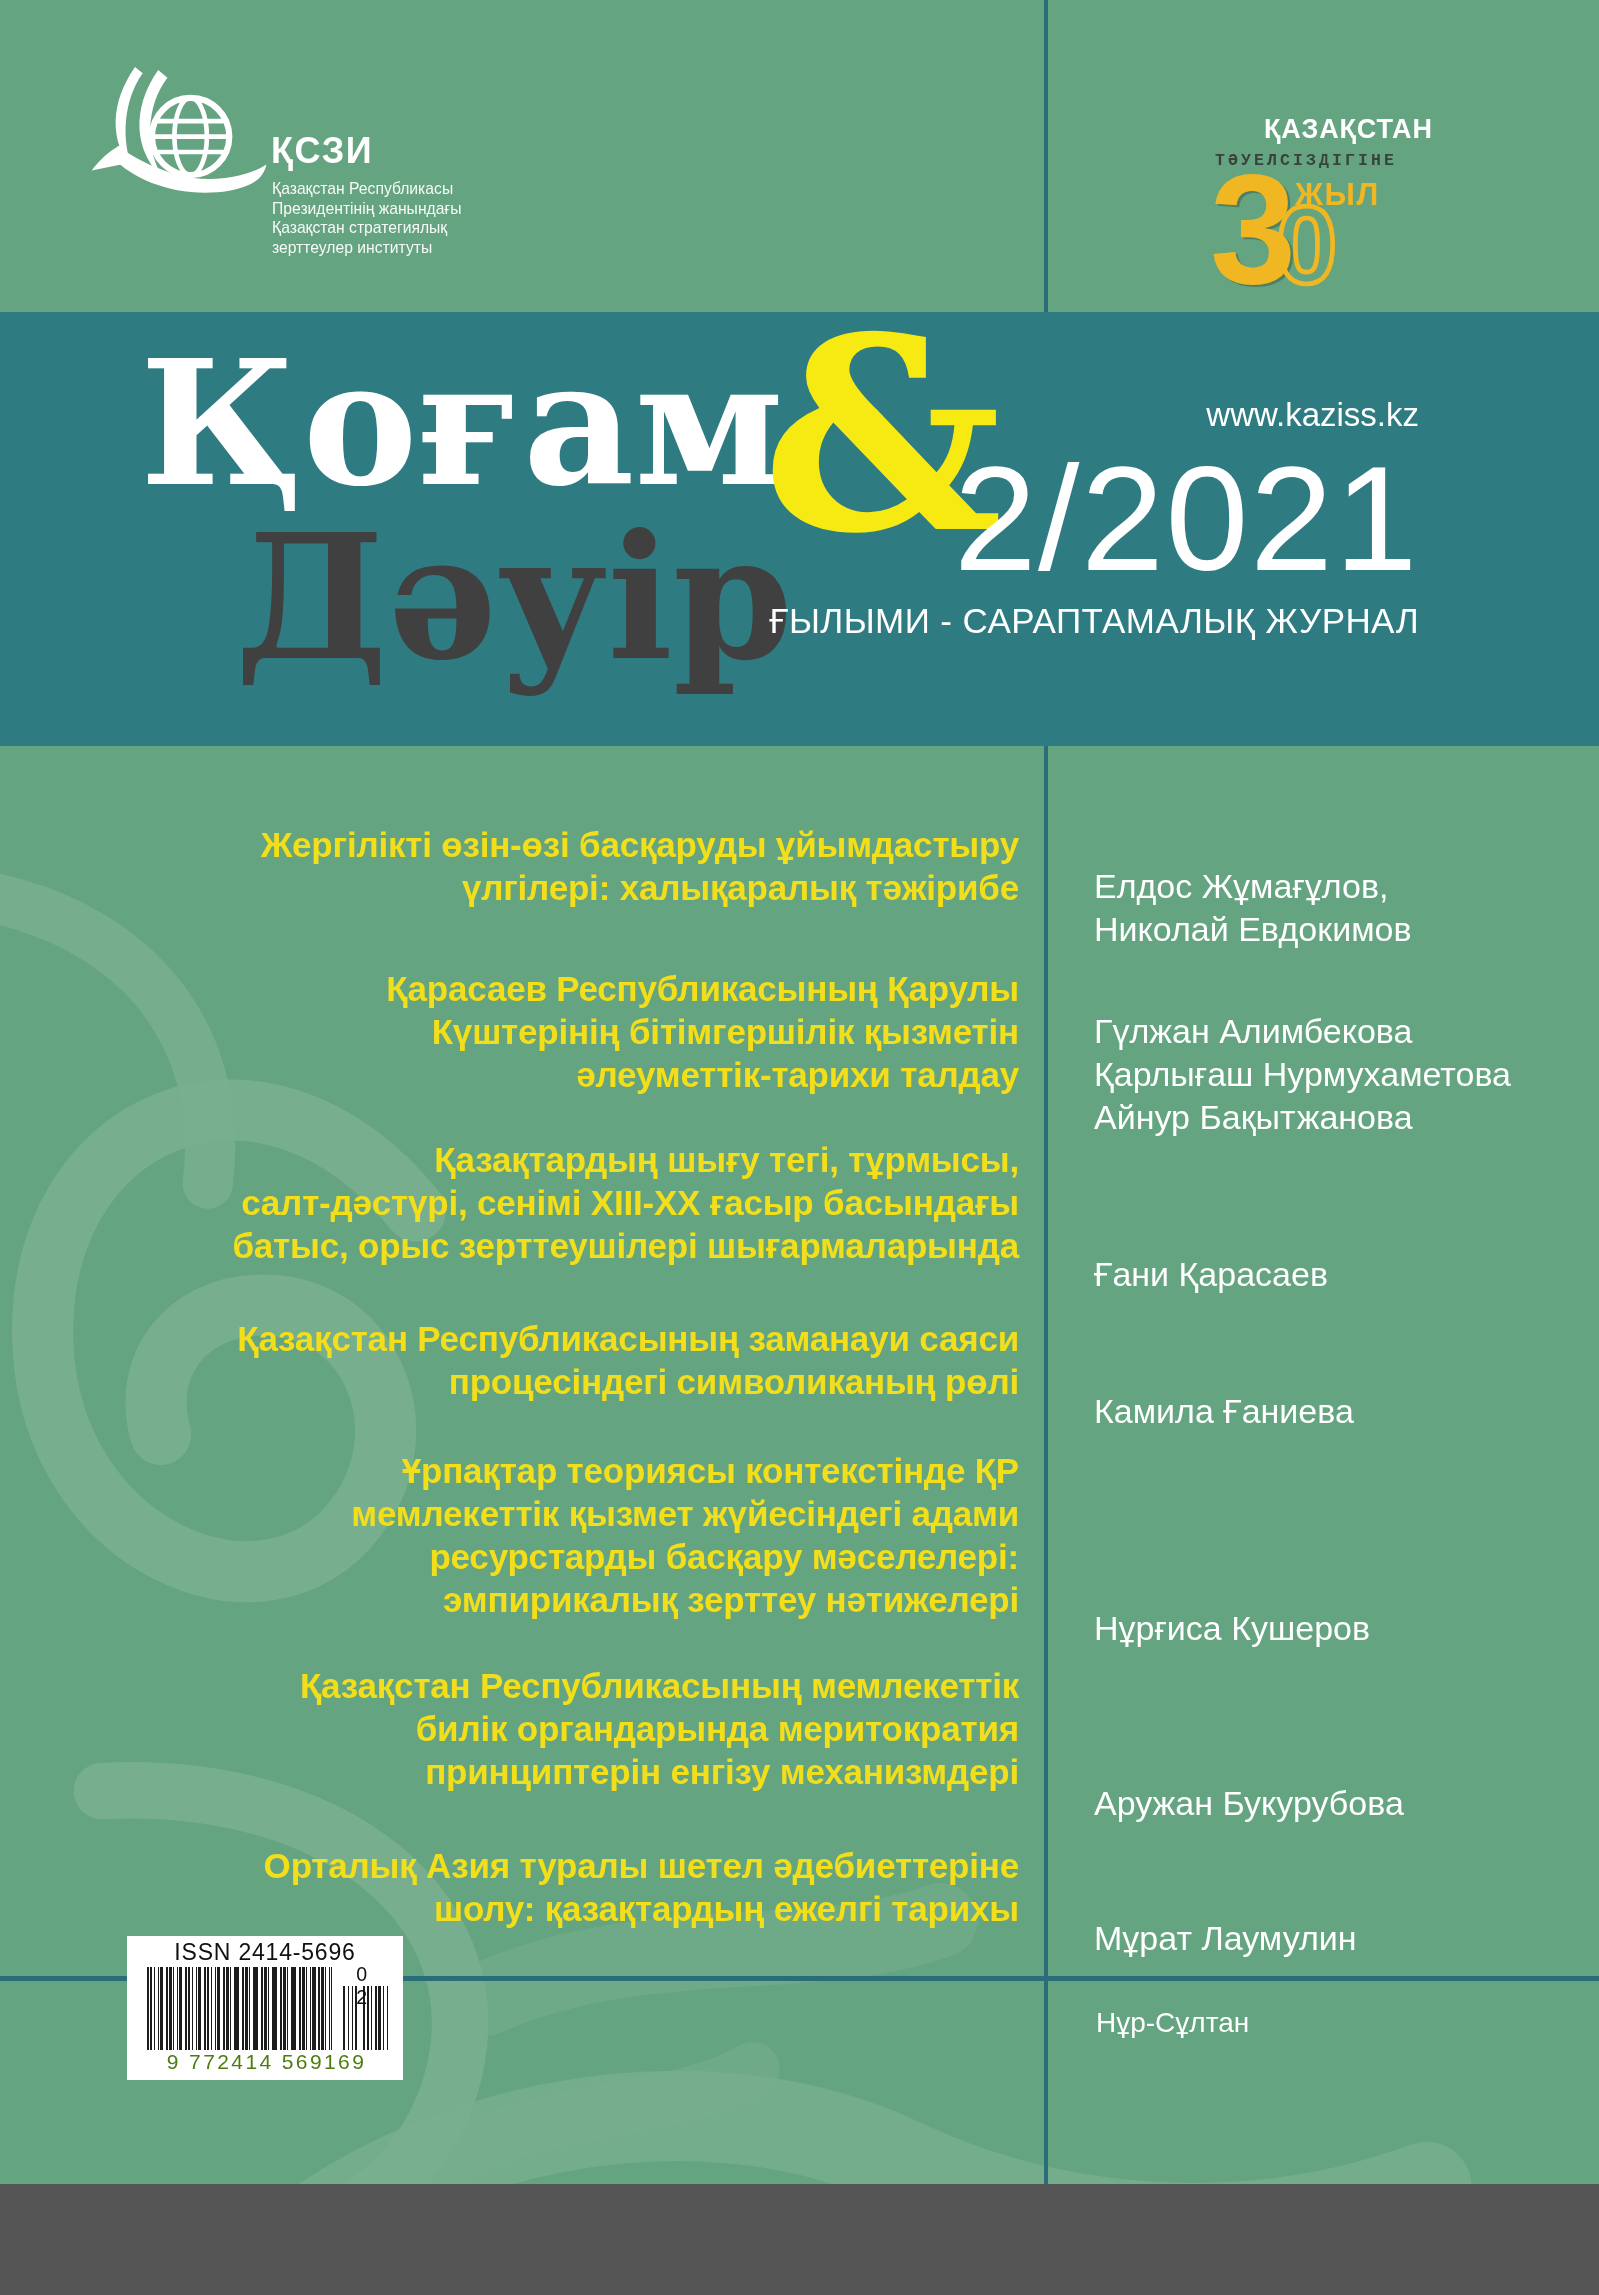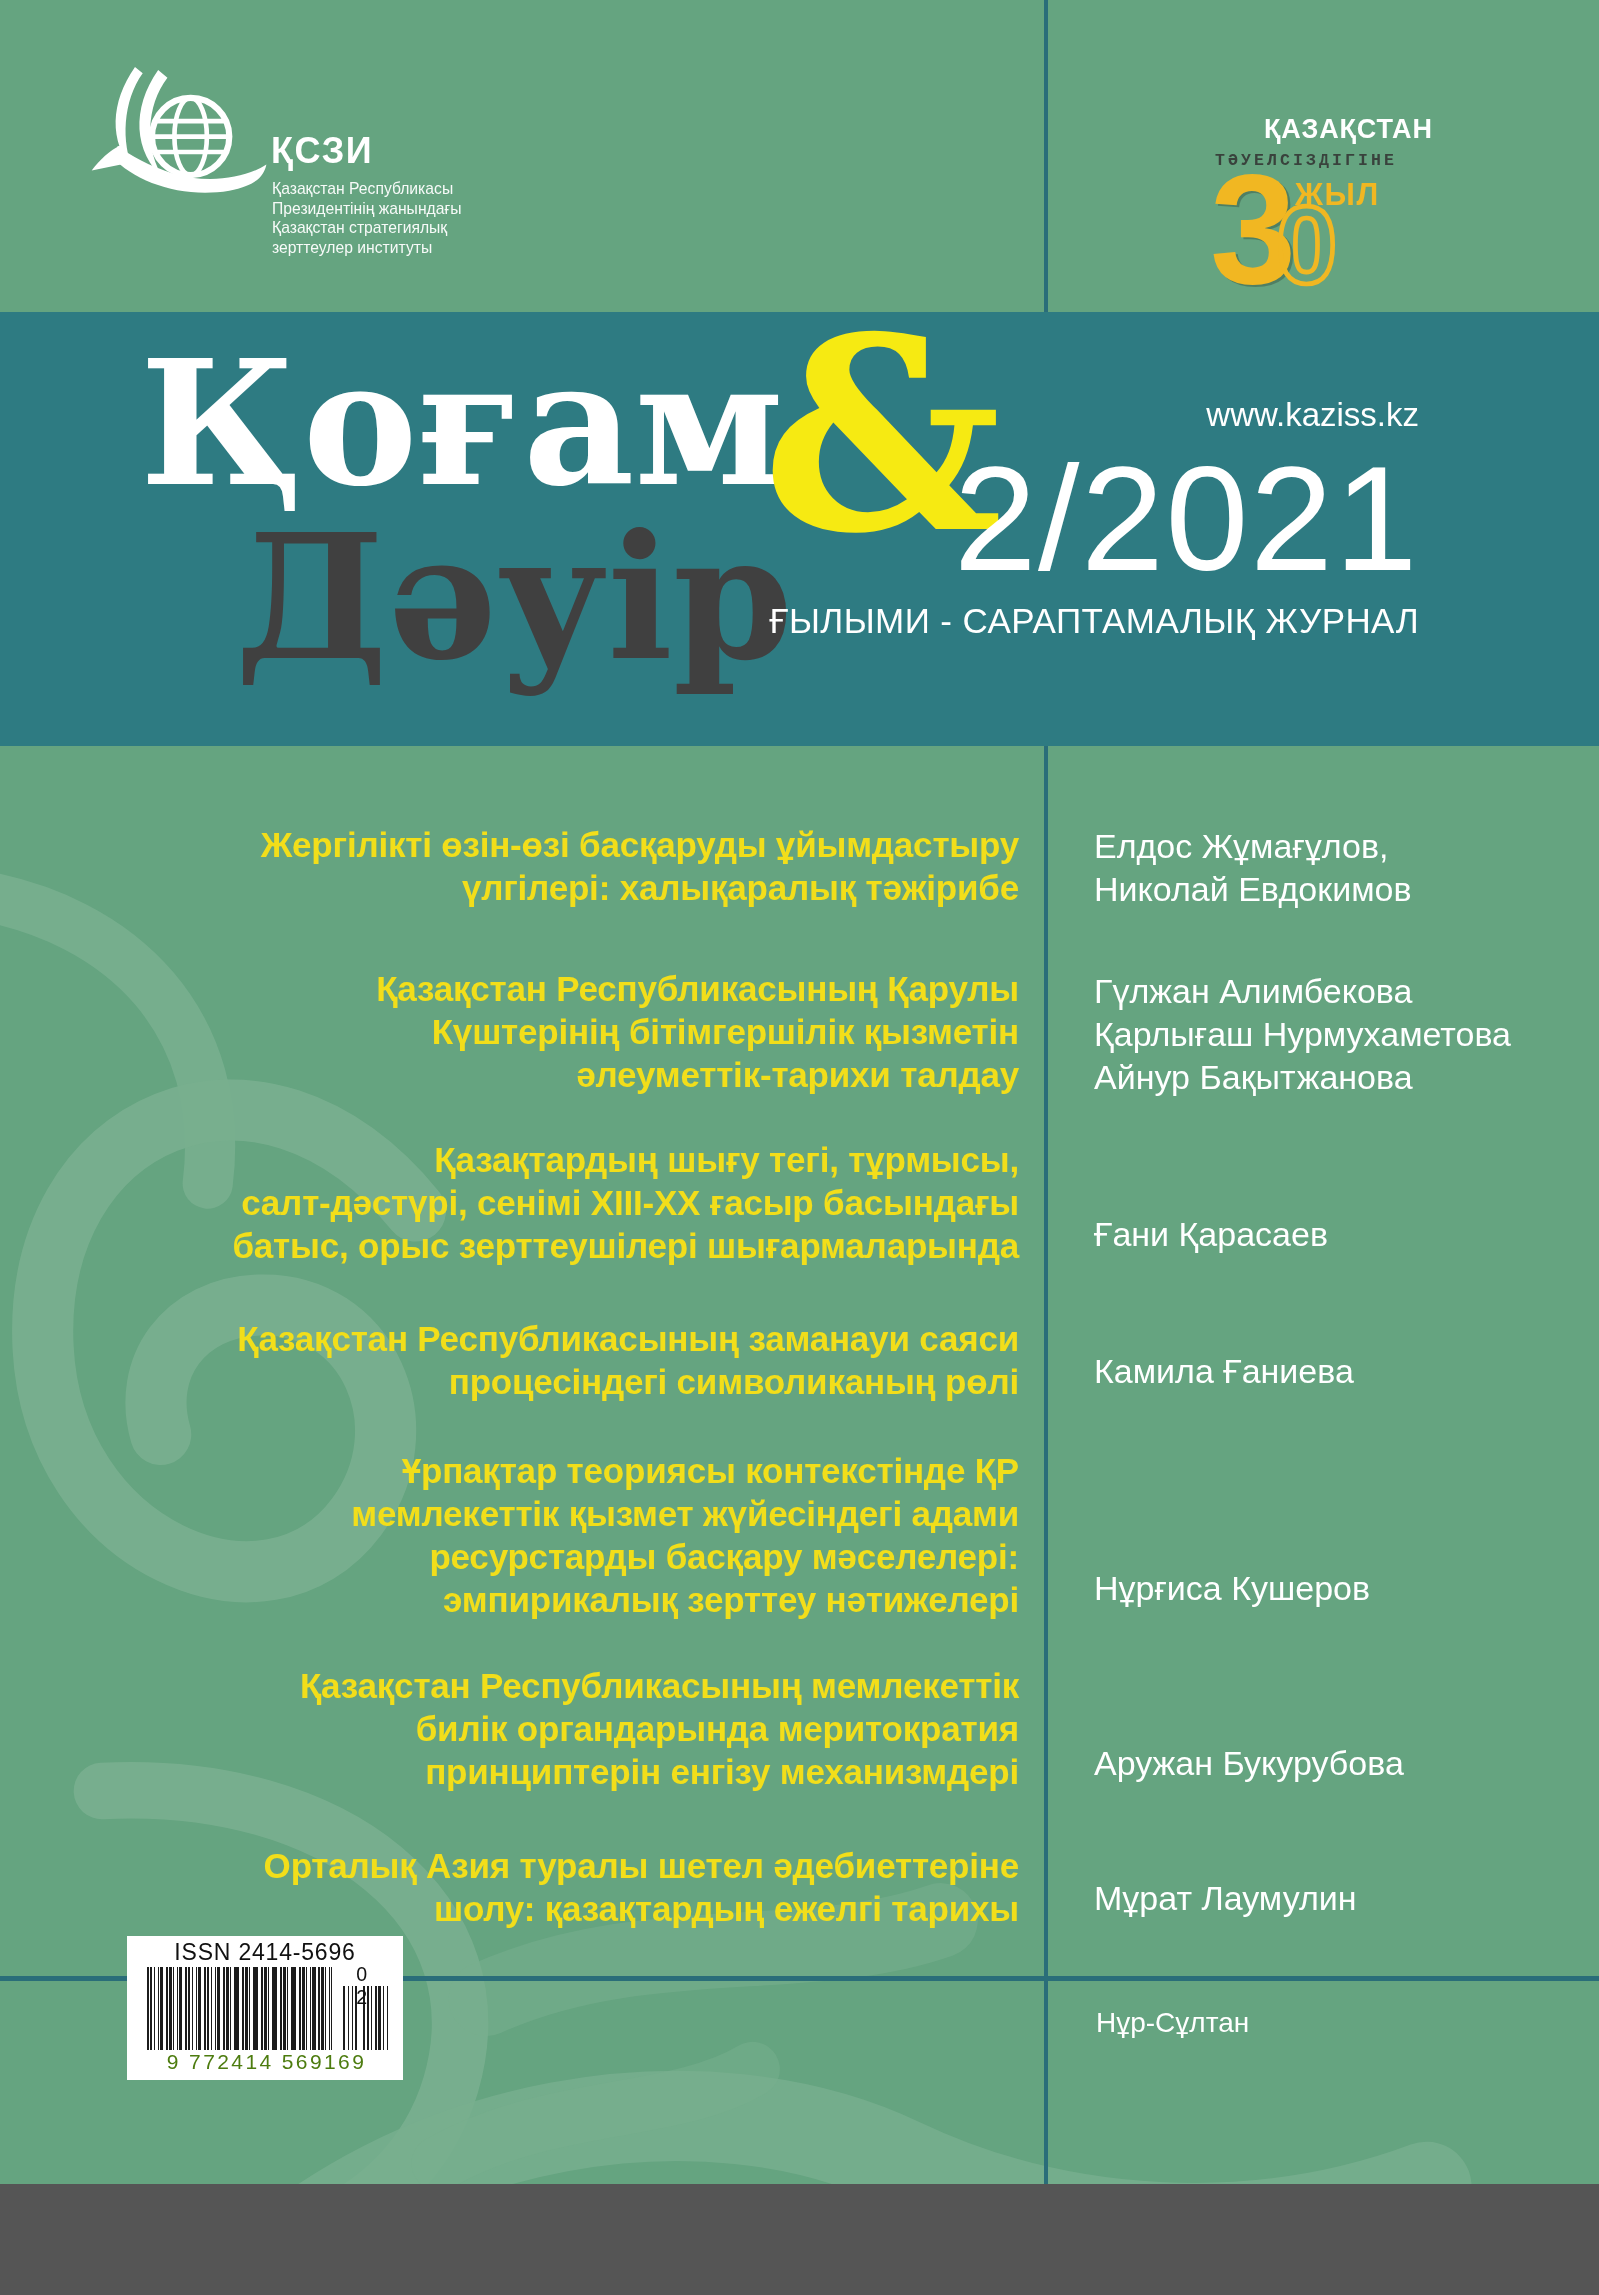--- a/index.html
+++ b/index.html
@@ -54,21 +54,21 @@
     font-family:var(--serif);font-weight:bold;font-size:267px;line-height:243px;}
   .mast-right{position:absolute;right:180px;z-index:3;color:#fff;text-align:right;}
   .mast-site{top:396px;font-size:33px;}
   .mast-issue{top:448px;font-size:149px;line-height:141px;font-weight:400;letter-spacing:1.6px;}
   .mast-sub{top:601px;font-size:35px;letter-spacing:0.4px;}
 
   
   .t-block{position:absolute;left:188px;width:831px;z-index:3;text-align:right;
     color:var(--title-yellow);font-weight:bold;font-size:35px;line-height:43px;letter-spacing:-0.2px;}
   .a-block{position:absolute;left:1094px;width:470px;z-index:3;text-align:left;
-    color:#fff;font-size:34px;line-height:43px;}
+    color:#fff;font-size:34px;line-height:43px;margin-top:40px;}
 
   
   .barcode-box{position:absolute;left:127px;top:1936px;width:276px;height:144px;background:#fff;z-index:3;}
   .issn{position:absolute;left:0;top:3.1px;width:100%;text-align:center;color:#111;
     font-size:23px;letter-spacing:0.8px;}
   .bars-main{position:absolute;left:20.4px;top:31px;width:185px;height:83px;
     background:repeating-linear-gradient(90deg,#1c1c1c 0 1.6px,#fff 1.6px 3.1px,#1c1c1c 3.1px 5.5px,#fff 5.5px 7px,
       #1c1c1c 7px 7.8px,#fff 7.8px 11px,#1c1c1c 11px 12.5px,#fff 12.5px 13.3px,#1c1c1c 13.3px 16.5px,#fff 16.5px 19px);}
   .bars-addon{position:absolute;left:216px;top:50px;width:45px;height:64px;
     background:repeating-linear-gradient(90deg,#1c1c1c 0 2.4px,#fff 2.4px 4.7px,#1c1c1c 4.7px 5.5px,#fff 5.5px 8.6px,#1c1c1c 8.6px 10.2px,#fff 10.2px 11.8px);}
@@ -135,21 +135,21 @@
   <div class="mast-line2">Дәуір</div>
   <div class="mast-right mast-site">www.kaziss.kz</div>
   <div class="mast-right mast-issue">2/2021</div>
   <div class="mast-right mast-sub">ҒЫЛЫМИ - САРАПТАМАЛЫҚ ЖУРНАЛ</div>
 
   <div class="t-block" style="top:823px">
     <div>Жергілікті өзін-өзі басқаруды ұйымдастыру</div>
     <div>үлгілері: халықаралық тәжірибе</div>
   </div>
   <div class="t-block" style="top:967px">
-    <div>Қазақстан Республикасының Қарулы</div>
+    <div>Қарасаев Республикасының Қарулы</div>
     <div>Күштерінің бітімгершілік қызметін</div>
     <div>әлеуметтік-тарихи талдау</div>
   </div>
   <div class="t-block" style="top:1138px">
     <div>Қазақтардың шығу тегі, тұрмысы,</div>
     <div>салт-дәстүрі, сенімі XIII-XX ғасыр басындағы</div>
     <div>батыс, орыс зерттеушілері шығармаларында</div>
   </div>
   <div class="t-block" style="top:1317px">
     <div>Қазақстан Республикасының заманауи саяси</div>

